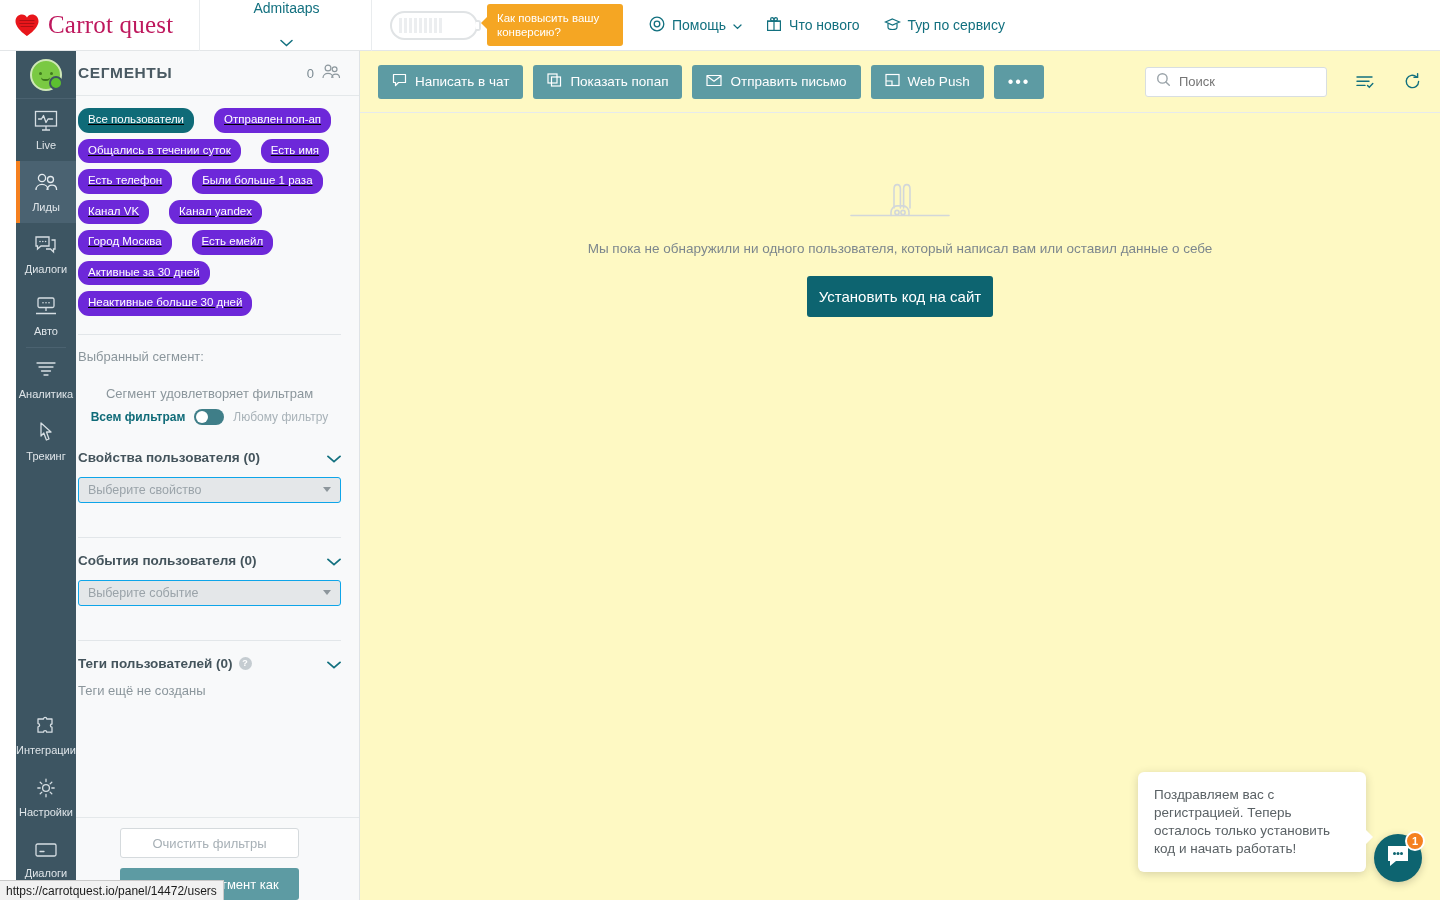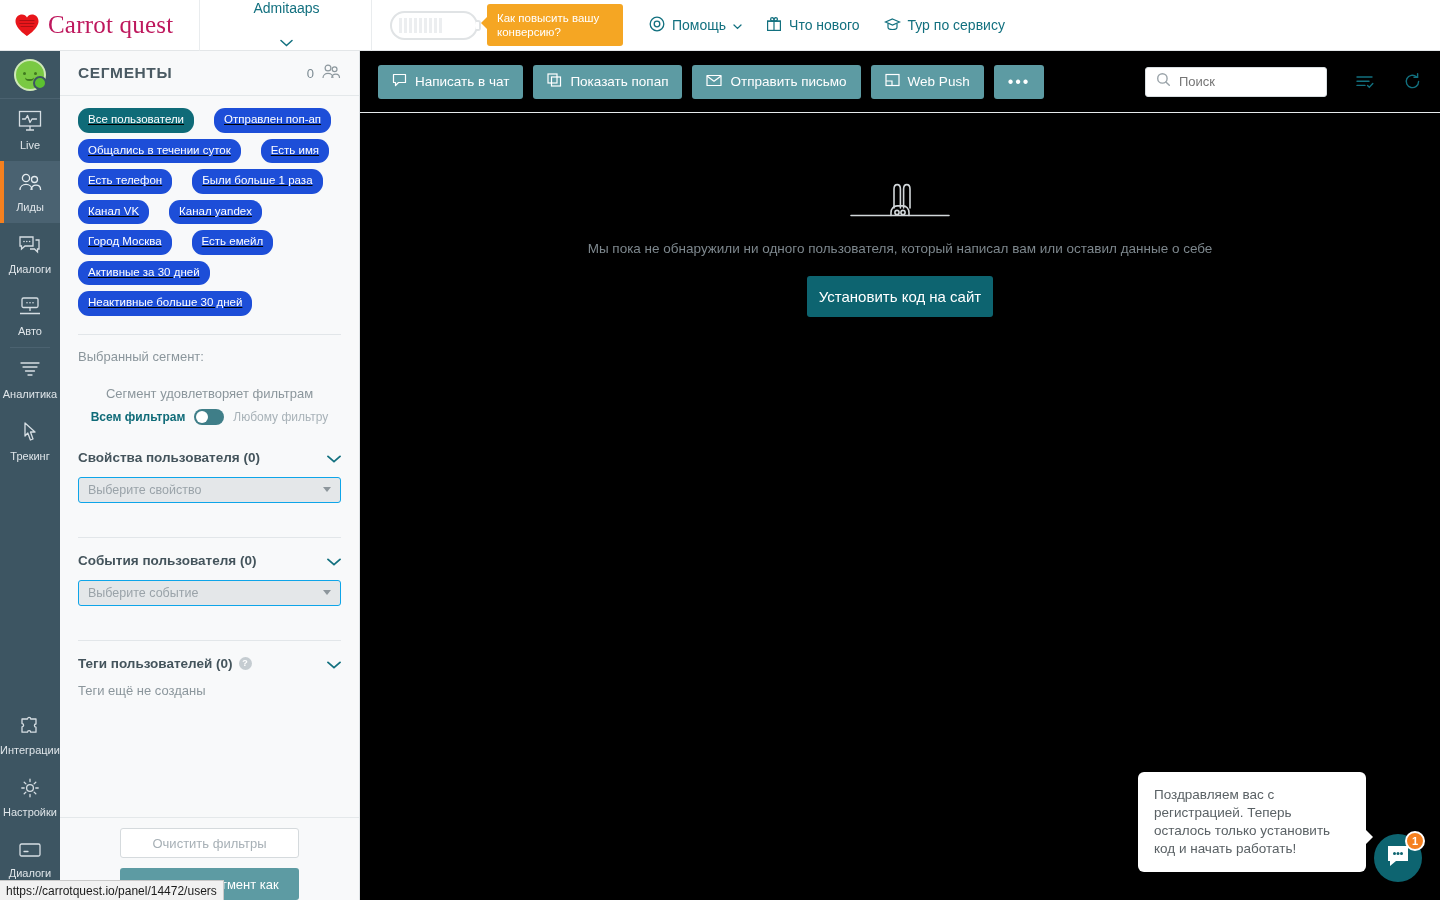--- a/index.html
+++ b/index.html
@@ -57,21 +57,21 @@
   }
 
   .topnav { display: flex; align-items: center; gap: 24px; margin-left: 26px; justify-content: flex-end; }
   .topnav-item {
     display: flex; align-items: center; gap: 7px;
     font-size: 14px; color: #12707f; cursor: pointer; white-space: nowrap;
   }
 
   
   .rail {
-    position: absolute; top: 51px; left: 0; width: 60px; height: 849px;
+    position: absolute; top: 51px; left: 16px; width: 60px; height: 849px;
     background: #3d5562; z-index: 20;
   }
   .rail-avatar {
     height: 48px; display: flex; align-items: center; justify-content: center;
     border-bottom: 1px solid #4b6270; position: relative;
   }
   .av-circle {
     width: 32px; height: 32px; border-radius: 50%;
     background: #7ac943; border: 2px solid #cfe8b8; position: relative;
   }
@@ -109,21 +109,21 @@
     height: 45px; flex: 0 0 auto; display: flex; align-items: center;
     justify-content: space-between; padding: 0 18px;
     border-bottom: 1px solid #e4e8ea; background: #f8f9fa;
   }
   .seg-title { font-size: 15.5px; font-weight: bold; letter-spacing: .6px; color: #4a5a63; }
   .seg-count { display: flex; align-items: center; gap: 7px; font-size: 13px; color: #7b8a92; }
   .seg-body { flex: 1 1 auto; overflow: hidden; padding: 12px 18px 0 18px; }
 
   .chips { display: flex; flex-wrap: wrap; gap: 6px 20px; text-decoration: underline; }
   .chip {
-    background: #1d4ed8; color: #fff; font-size: 11.5px; line-height: 1;
+    background: #6d28d9; color: #fff; font-size: 11.5px; line-height: 1;
     padding: 6px 10px 7px; border-radius: 11px; cursor: pointer; white-space: nowrap;
   }
   .chip.active { background: #0f6b78; }
 
   .hr { height: 1px; background: #e2e6e9; margin: 18px 0 14px; }
   .subtle { font-size: 13px; color: #8b969c; }
   .center-note { text-align: center; font-size: 13px; color: #8b969c; margin: 22px 0 8px; }
 
   .toggle-row { display: flex; align-items: center; justify-content: center; gap: 9px; margin-bottom: 24px; }
   .tg-label { font-size: 12px; }
@@ -161,21 +161,21 @@
     height: 30px; border: 1px solid #d5dadd; border-radius: 3px; background: #fff;
     color: #a7b0b6; font-size: 13px; display: flex; align-items: center;
     justify-content: center; cursor: pointer; margin-bottom: 10px;
   }
   .btn-teal {
     height: 32px; border-radius: 3px; background: #5d9ba3; color: #fff; font-size: 13px;
     display: flex; align-items: center; justify-content: center; cursor: pointer;
   }
 
   
-  .main { position: absolute; top: 51px; left: 360px; right: 0; bottom: 0; background: #000000; }
+  .main { position: absolute; top: 51px; left: 360px; right: 0; bottom: 0; background: #fef9c3; }
   .toolbar {
     height: 62px; display: flex; align-items: center; padding: 0 18px;
     border-bottom: 1px solid #e6eaec; gap: 10px;
   }
   .tbtn {
     height: 34px; background: #5d9ba3; color: #fff; border-radius: 3px;
     display: flex; align-items: center; gap: 8px; padding: 0 14px;
     font-size: 13.5px; cursor: pointer; white-space: nowrap;
   }
   .tbtn.dots { padding: 0 14px; letter-spacing: 2px; font-size: 16px; }

